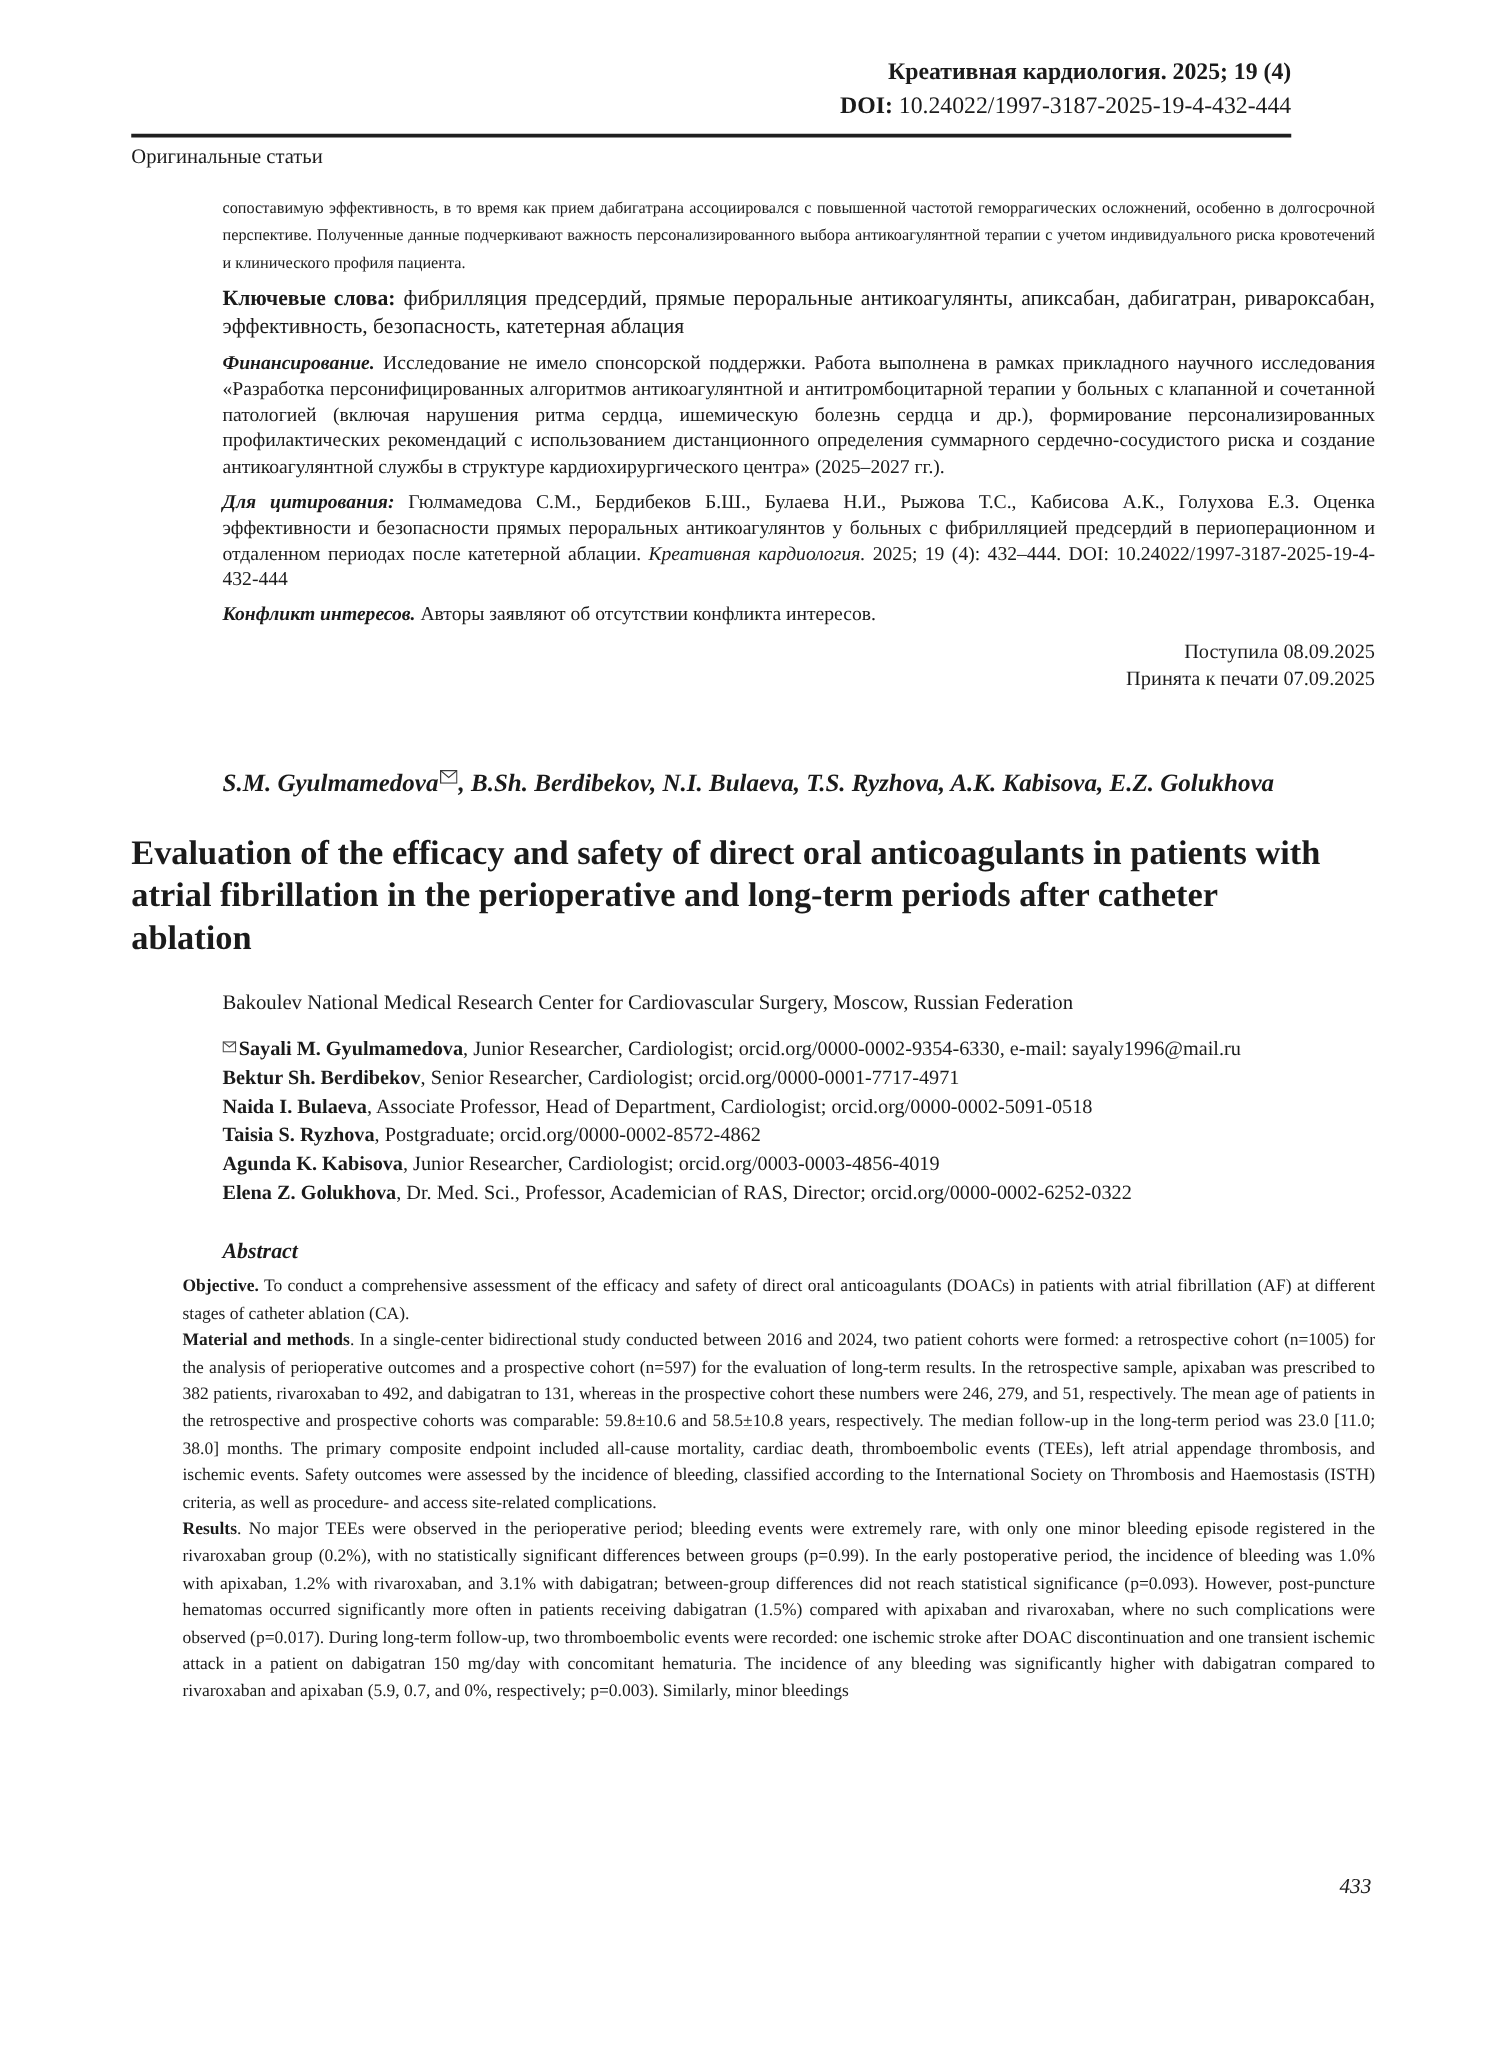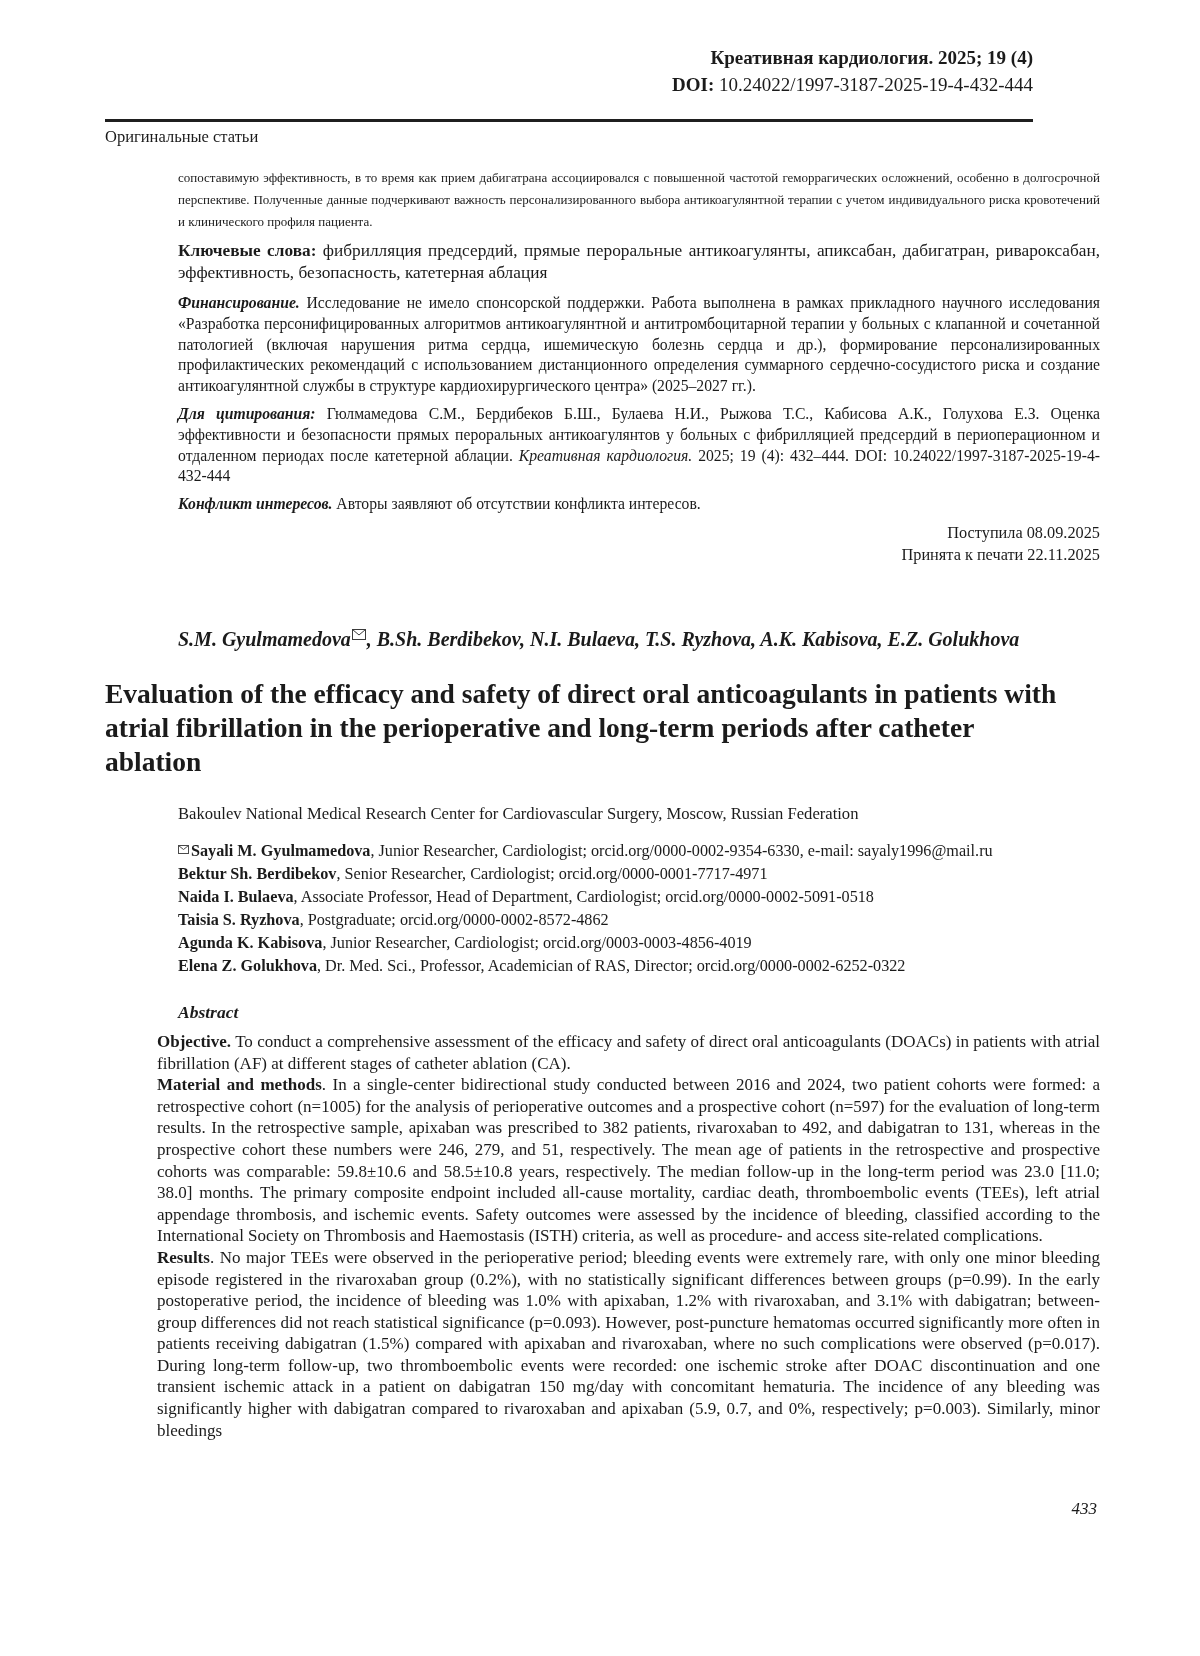--- a/index.html
+++ b/index.html
@@ -2,21 +2,21 @@
 <html><head>
 <meta charset="utf-8">
 <style>
   html,body{margin:0;padding:0;}
   body{
     width:1200px;height:1656px;background:#ffffff;color:#1b1b1b;
     font-family:"Liberation Serif", serif;position:relative;overflow:hidden;
   }
   .page{padding:44px 100px 0 105px;}
   
-  .journal-head{width:928px;text-align:right;padding-bottom:21px;border-bottom:3px solid #1f1f1f;}
+  .journal-head{width:928px;text-align:right;padding-bottom:9px;border-bottom:3px solid #1f1f1f;}
   .journal-name{font-size:19px;font-weight:bold;line-height:27px;}
   .doi-line{font-size:19px;line-height:27px;}
   .doi-line .lbl{font-weight:bold;}
   .article-type{width:928px;font-size:16.5px;margin-top:5px;}
   
   .meta{margin-left:73px;margin-top:20px;}
   .meta p{margin:0;text-align:justify;}
   .p-intro{font-size:13px;line-height:22px;margin-bottom:7px !important;}
   .p-keywords{font-size:17.3px;line-height:22px;margin-bottom:9px !important;}
   .p-small{font-size:15.7px;line-height:20.8px;margin-bottom:7px !important;}
@@ -28,21 +28,21 @@
   .authors-en{margin-left:73px;margin-top:53px;width:880px;
     font-size:20px;font-weight:bold;font-style:italic;line-height:28px;}
   .env-sup{display:inline-block;vertical-align:6px;margin:0 1px;}
   .env-inline{display:inline-block;vertical-align:2px;margin-right:2px;}
   h1.title{margin:24px 0 0 0;font-size:27.5px;font-weight:bold;line-height:34px;width:965px;}
   .affiliation{margin-left:73px;margin-top:24px;font-size:16.6px;line-height:22px;}
   .author-details{margin-left:73px;margin-top:13px;font-size:16.2px;line-height:23px;}
   .author-line .nm{font-weight:bold;}
   
   .abstract-head{margin-left:73px;margin-top:24px;font-size:17.5px;font-weight:bold;font-style:italic;}
-  .abstract{margin-left:52px;margin-top:8px;font-size:17px;line-height:21.6px;}
+  .abstract{margin-left:41px;margin-top:8px;font-size:14px;line-height:21.6px;}
   .abstract p{margin:0;text-align:justify;}
   .abstract .lbl{font-weight:bold;}
   
   .page-num{position:absolute;right:103px;top:1499px;font-size:17px;font-style:italic;}
 </style>
 </head>
 <body>
 
 <div class="page">
 
@@ -53,21 +53,21 @@
   <div class="article-type">Оригинальные статьи</div>
 
   <div class="meta">
     <p class="p-intro">сопоставимую эффективность, в то время как прием дабигатрана ассоциировался с повышенной частотой геморрагических осложнений, особенно в долгосрочной перспективе. Полученные данные подчеркивают важность персонализированного выбора антикоагулянтной терапии с учетом индивидуального риска кровотечений и клинического профиля пациента.</p>
     <p class="p-keywords"><span class="lbl-b">Ключевые слова:</span><span> фибрилляция предсердий, прямые пероральные антикоагулянты, апиксабан, дабигатран, ривароксабан, эффективность, безопасность, катетерная аблация</span></p>
     <p class="p-small"><span class="lbl-bi">Финансирование.</span><span> Исследование не имело спонсорской поддержки. Работа выполнена в рамках прикладного научного исследования «Разработка персонифицированных алгоритмов антикоагулянтной и антитромбоцитарной терапии у больных с клапанной и сочетанной патологией (включая нарушения ритма сердца, ишемическую болезнь сердца и др.), формирование персонализированных профилактических рекомендаций с использованием дистанционного определения суммарного сердечно-сосудистого риска и создание антикоагулянтной службы в структуре кардиохирургического центра» (2025–2027 гг.).</span></p>
     <p class="p-small"><span class="lbl-bi">Для цитирования:</span><span> Гюлмамедова С.М., Бердибеков Б.Ш., Булаева Н.И., Рыжова Т.С., Кабисова А.К., Голухова Е.З. Оценка эффективности и безопасности прямых пероральных антикоагулянтов у больных с фибрилляцией предсердий в периоперационном и отдаленном периодах после катетерной аблации. </span><span class="it">Креативная кардиология.</span><span> 2025; 19 (4): 432–444. DOI: 10.24022/1997-3187-2025-19-4-432-444</span></p>
     <p class="p-small"><span class="lbl-bi">Конфликт интересов.</span><span> Авторы заявляют об отсутствии конфликта интересов.</span></p>
     <div class="dates">
       <div>Поступила 08.09.2025</div>
-      <div>Принята к печати 22.11.2025</div>
+      <div>Принята к печати 07.09.2025</div>
     </div>
   </div>
 
   <div class="authors-en"><span>S.M. Gyulmamedova</span><span class="env-sup"><svg width="14" height="11" viewBox="0 0 14 11">
           <rect x="0.5" y="0.5" width="13" height="10" fill="none" stroke="#3a3a3a" stroke-width="1"></rect>
           <path d="M0.5,0.5 L7,6 L13.5,0.5" fill="none" stroke="#3a3a3a" stroke-width="1"></path>
         </svg></span><span>, B.Sh. Berdibekov, N.I. Bulaeva, T.S. Ryzhova, A.K. Kabisova, E.Z. Golukhova</span></div>
 
   <h1 class="title">Evaluation of the efficacy and safety of direct oral anticoagulants in patients with atrial fibrillation in the perioperative and long-term periods after catheter ablation</h1>
 

